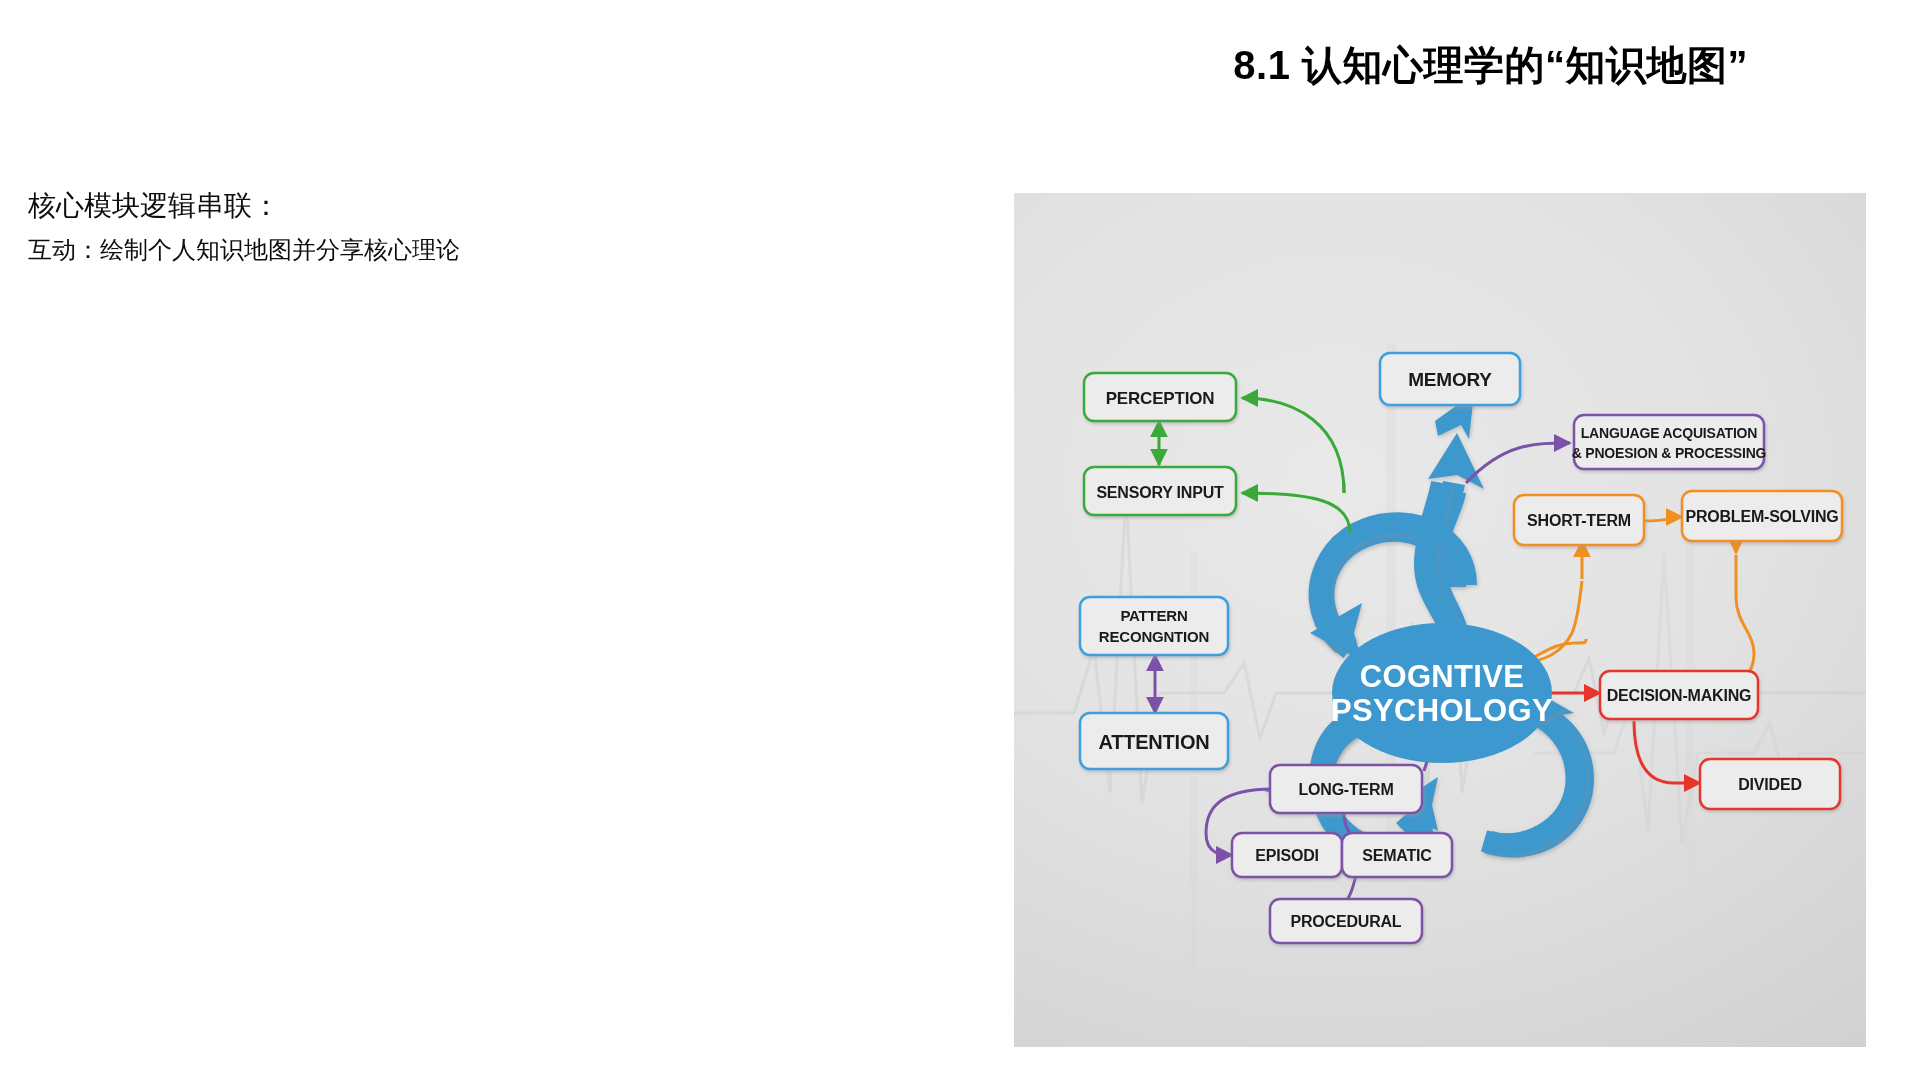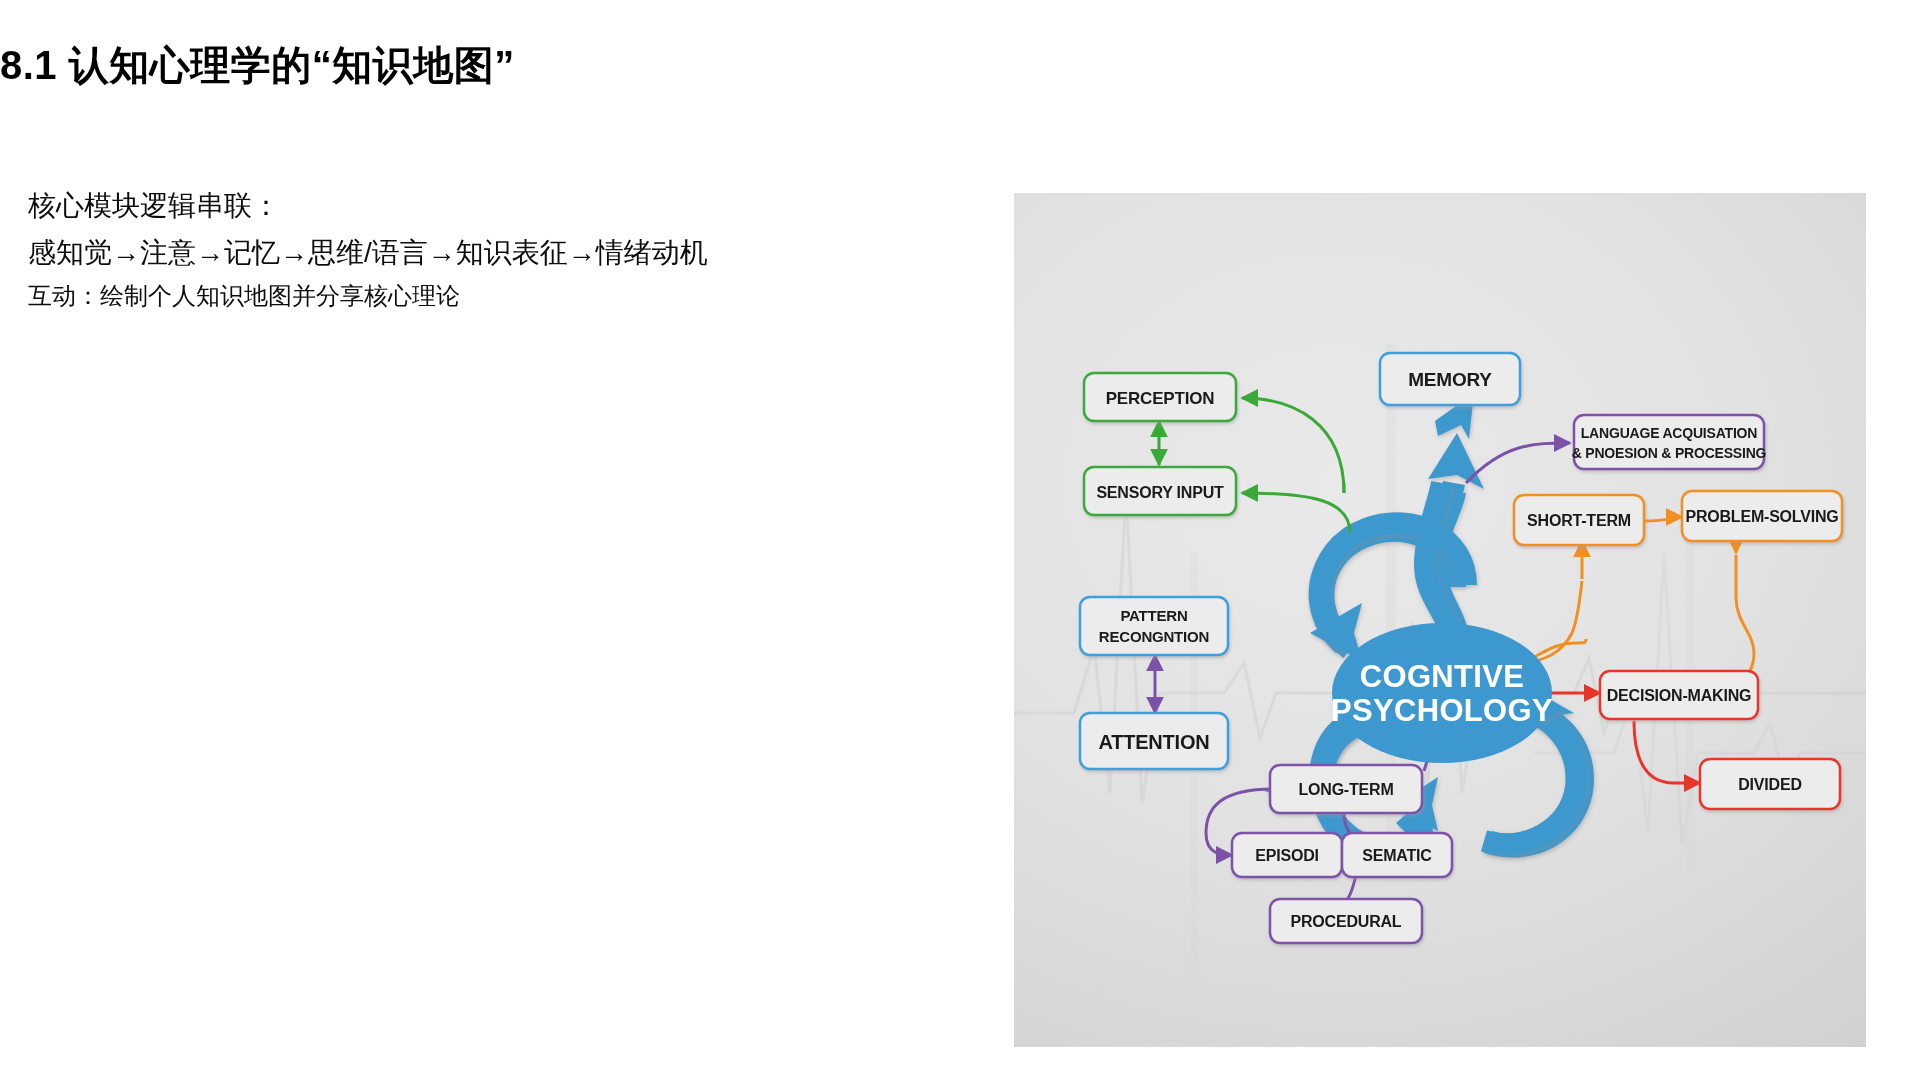--- a/index.html
+++ b/index.html
@@ -9,21 +9,21 @@
     font-family:"Liberation Sans","DejaVu Sans",sans-serif;
     overflow:hidden;
     position:relative;
   }
   #slide{position:absolute;inset:0;}
 
   
   .slide-title{
     position:absolute;
     top:38px;left:0;width:1748px;
-    text-align:left;
+    text-align:right;
     font-size:40px;
     font-weight:bold;
     color:#000000;
     letter-spacing:0.5px;
     font-family:"Liberation Sans","DejaVu Sans",sans-serif;
   }
 
   
   .left-col{
     position:absolute;
@@ -71,21 +71,20 @@
 </style>
 </head>
 <body>
 
 <div id="slide">
 
   <div class="slide-title">8.1 认知心理学的“知识地图”</div>
 
   <div class="left-col">
     <p class="bullet-line">核心模块逻辑串联：</p>
-    <p class="bullet-line">感知觉→注意→记忆→思维/语言→知识表征→情绪动机</p>
     <p class="bullet-line big">互动：绘制个人知识地图并分享核心理论</p>
   </div>
 
   <div class="diagram-panel">
     <svg viewBox="0 0 852 854" xmlns="http://www.w3.org/2000/svg">
       <defs>
 
         <marker id="ah-green" viewBox="0 0 10 10" refX="9" refY="5" markerWidth="6" markerHeight="6" orient="auto-start-reverse">
           <path d="M0,0 L10,5 L0,10 z" fill="#3aa93a"></path>
         </marker>

